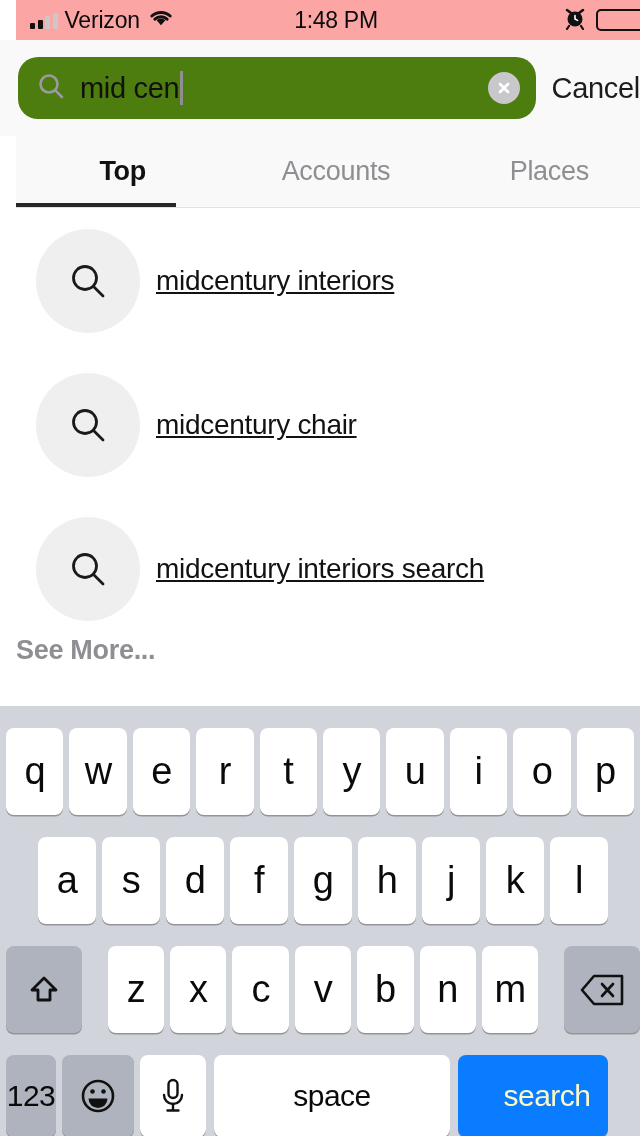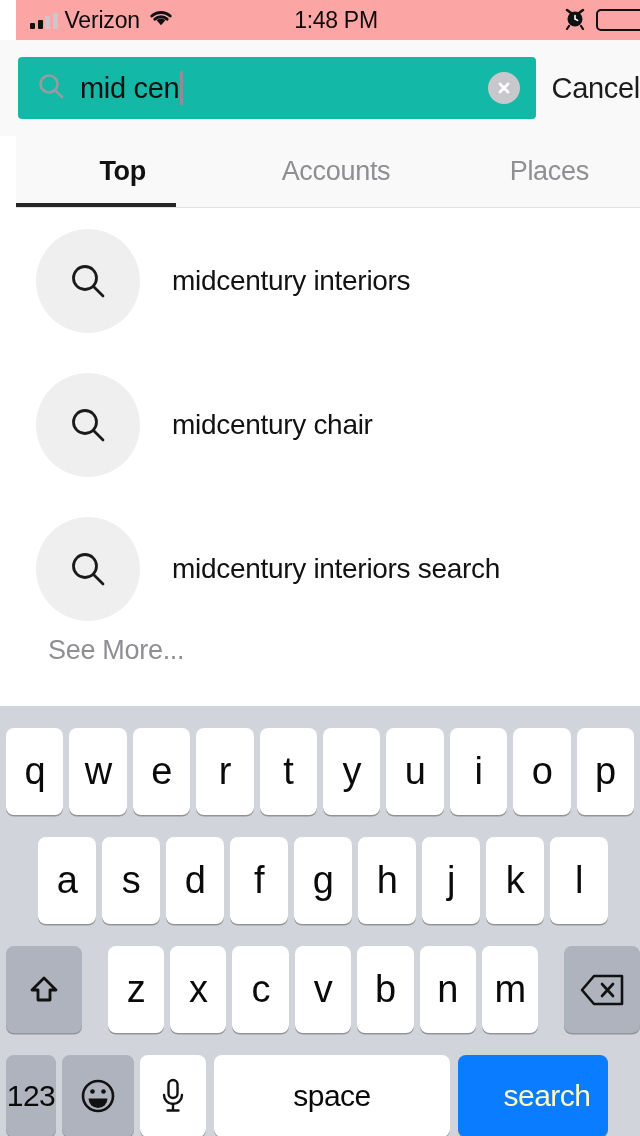--- a/index.html
+++ b/index.html
@@ -38,21 +38,21 @@
     background:#111; border-radius:0 2px 2px 0;
   }
 
   
   .searchbar-row{
     position:absolute; top:40px; left:0; width:640px; height:96px;
     background:#f9f9f9; display:flex; align-items:center;
   }
   .search-field{
     position:relative; margin-left:18px; width:526px; height:62px;
-    background:#14b8a6; border-radius:4px; display:flex; align-items:center;
+    background:#4d7c0f; border-radius:20px; display:flex; align-items:center;
   }
   .search-field .mag{ margin-left:18px; flex:none; }
   .search-text{
     margin-left:14px; font-size:29px; color:#111; letter-spacing:-.3px;
     white-space:nowrap; overflow:hidden;
   }
   .caret{
     display:inline-block; width:3px; height:34px; background:#8e8e93;
     vertical-align:-7px; margin-left:1px;
   }
@@ -83,25 +83,25 @@
   .results{
     position:absolute; top:209px; left:0; width:640px; height:497px;
     background:#fff; overflow:hidden;
   }
   .sugg-row{ display:flex; align-items:center; height:144px; padding-left:36px; }
   .sugg-avatar{
     width:104px; height:104px; border-radius:50%; background:#efefef;
     display:flex; align-items:center; justify-content:center; flex:none;
   }
   .sugg-label{
-    margin-left:32px; font-size:28px; color:#121212; letter-spacing:-.3px;
+    margin-left:16px; font-size:28px; color:#121212; letter-spacing:-.3px;text-decoration:underline;
   }
   .see-more{
-    padding-left:48px; margin-top:-6px;
-    font-size:27px; color:#8e8e93; letter-spacing:-.3px;
+    padding-left:16px; margin-top:-6px;
+    font-size:27px; color:#8e8e93; letter-spacing:-.3px;font-weight:bold;
   }
 
   
   .keyboard{
     position:absolute; left:0; bottom:0; width:640px; height:430px;
     background:#d1d4da;
   }
   .krow{ position:absolute; left:0; width:640px; display:flex; }
   .krow.r1{ top:22px; }
   .krow.r2{ top:131px; }

